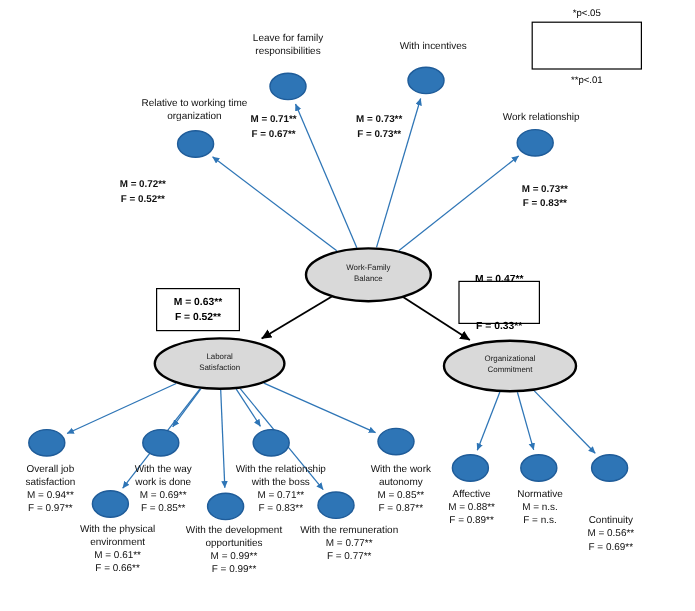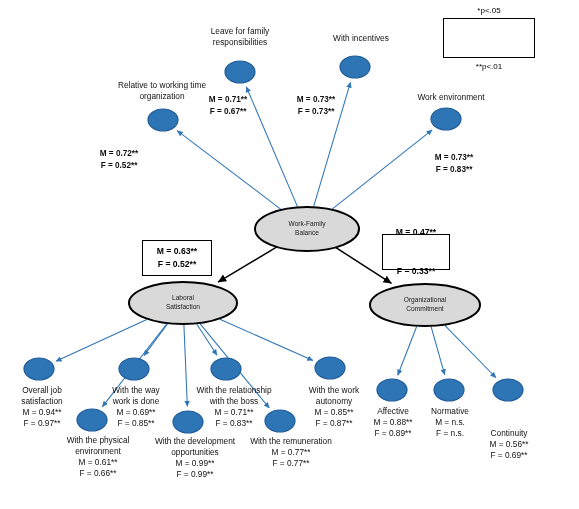--- a/index.html
+++ b/index.html
@@ -128,42 +128,42 @@
         <ellipse cx="183" cy="303" rx="54" ry="21" fill="#D9D9D9" stroke="#000000" stroke-width="2"></ellipse>
         <ellipse cx="425" cy="305" rx="55" ry="21" fill="#D9D9D9" stroke="#000000" stroke-width="2"></ellipse>
       </g>
   </svg>
 
   <div class="legendBox" style="left:443px;top:18px;width:90px;height:38px;">
     <div>*p&lt;.05</div>
     <div>**p&lt;.01</div>
   </div>
 
-  <div class="pathBox" id="pbox0" style="left: 142px; top: 240px; width: 68px; height: 34px;">
+  <div class="pathBox" id="pbox0" style="left: 130px; top: 240px; width: 68px; height: 34px;">
     <div>M = 0.63**</div>
     <div>F = 0.52**</div>
   </div>
   <div class="pathBox" id="pbox1" style="left: 382px; top: 234px; width: 66px; height: 34px; gap: 26px;">
     <div>M = 0.47**</div>
     <div>F = 0.33**</div>
   </div>
 
   <div id="textLayer">
       <div class="nodeLabel" style="left: 87px; top: 80px; width: 150px;">Relative to working time
 organization</div>
       <div class="coefLabel" style="left: 78px; top: 148px; width: 82px;">M = 0.72**
 F = 0.52**</div>
       <div class="nodeLabel" style="left: 184px; top: 26px; width: 112px;">Leave for family
 responsibilities</div>
       <div class="coefLabel" style="left: 188px; top: 94px; width: 80px;">M = 0.71**
 F = 0.67**</div>
       <div class="nodeLabel" style="left: 313px; top: 33px; width: 96px;">With incentives</div>
       <div class="coefLabel" style="left: 276px; top: 94px; width: 80px;">M = 0.73**
 F = 0.73**</div>
-      <div class="nodeLabel" style="left: 403px; top: 92px; width: 96px;">Work environment</div>
+      <div class="nodeLabel" style="left: 403px; top: 92px; width: 96px;">Work relationship</div>
       <div class="coefLabel" style="left: 414px; top: 152px; width: 80px;">M = 0.73**
 F = 0.83**</div>
       <div class="nodeLabel" style="left: 2px; top: 385px; width: 80px;">Overall job
 satisfaction
 M = 0.94**
 F = 0.97**</div>
       <div class="nodeLabel" style="left: 50px; top: 435px; width: 96px;">With the physical
 environment
 M = 0.61**
 F = 0.66**</div>

